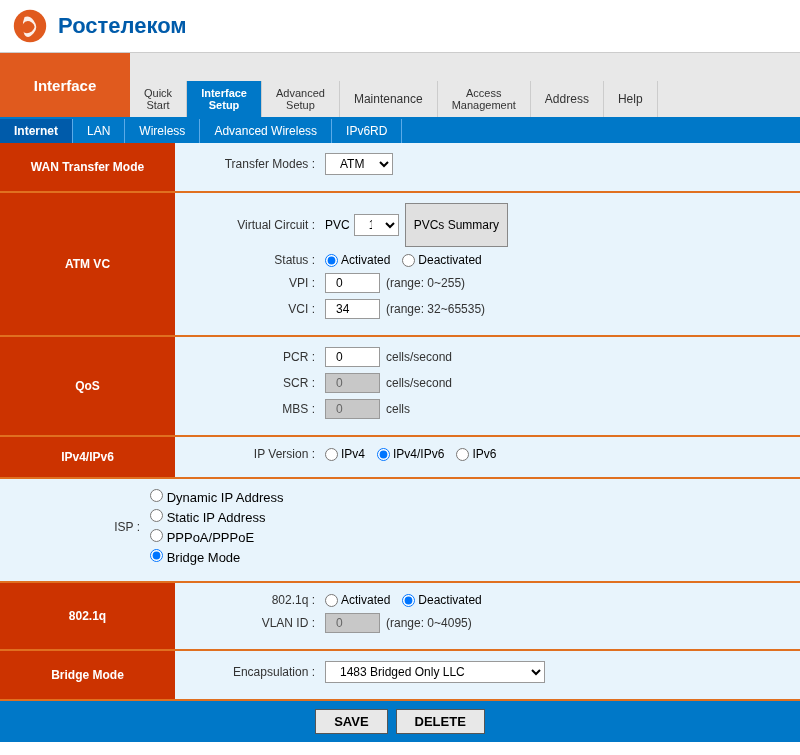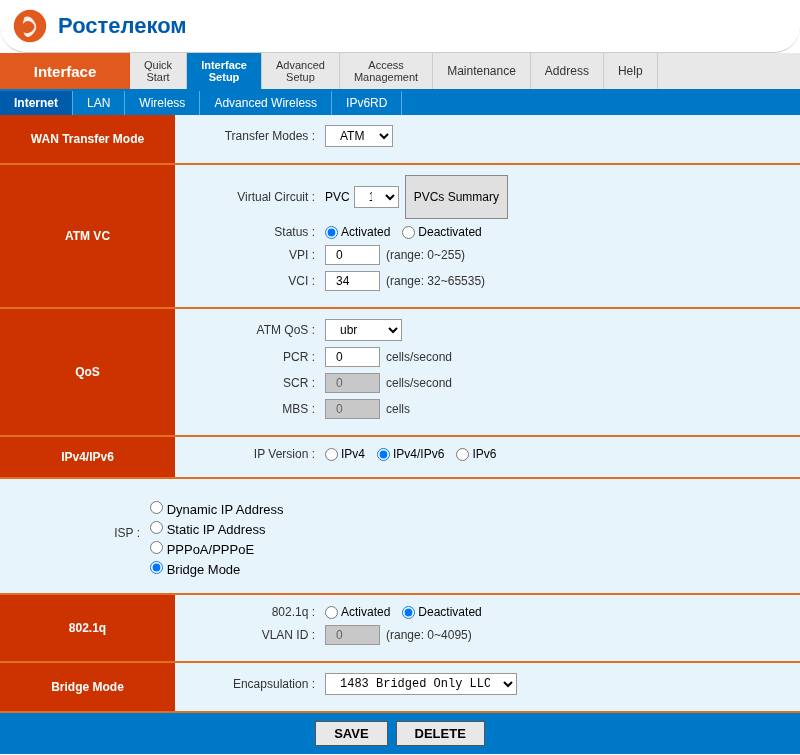--- a/index.html
+++ b/index.html
@@ -1,26 +1,26 @@
 <!DOCTYPE html>
 <html><head>
   <meta charset="utf-8">
   <style>
     * { box-sizing: border-box; margin: 0; padding: 0; }
     body { font-family: Arial, sans-serif; font-size: 13px; background: #fff; width: 800px; }
 
     
-    .header { background: #fff; padding: 8px 12px; border-bottom: 1px solid #ccc; display: flex; align-items: center; border-radius: 26px; }
+    .header { background: #fff; padding: 8px 12px; border-bottom: 1px solid #ccc; display: flex; align-items: center; }
     .logo-icon { width: 36px; height: 36px; margin-right: 10px; }
     .logo-text { font-size: 22px; font-weight: bold; color: #005baa; font-family: Arial, sans-serif; }
 
     
     .top-nav { background: #e8e8e8; display: flex; align-items: stretch; border-bottom: 2px solid #0078c8; }
     .top-nav .interface-label { background: #e05a1e; color: #fff; font-weight: bold; font-size: 15px; padding: 8px 20px; display: flex; align-items: center; min-width: 130px; justify-content: center; }
-    .top-nav .nav-items { display: flex; align-items: stretch; }
+    .top-nav .nav-items { display: flex; align-items: stretch; margin-top: 28px; }
     .top-nav .nav-item { padding: 6px 14px; font-size: 12px; color: #333; cursor: pointer; display: flex; align-items: center; justify-content: center; text-align: center; border-right: 1px solid #ccc; }
     .top-nav .nav-item.active { background: #0078c8; color: #fff; font-weight: bold; }
 
     
     .sub-nav { background: #0078c8; display: flex; padding: 0; }
     .sub-nav .sub-item { padding: 5px 14px; color: #fff; font-size: 12px; cursor: pointer; border-right: 1px solid #5aaae8; }
     .sub-nav .sub-item.active { background: #005baa; font-weight: bold; }
 
     
     .content { background: #e8f4fc; padding: 0; }
@@ -42,21 +42,21 @@
     .radio-group label { display: flex; align-items: center; gap: 3px; font-size: 12px; cursor: pointer; }
 
     .range-text { font-size: 12px; color: #333; margin-left: 6px; }
 
     
     .footer-bar { background: #0078c8; padding: 8px; display: flex; justify-content: center; gap: 8px; }
     .footer-bar button { padding: 4px 18px; font-size: 13px; font-weight: bold; cursor: pointer; border: 1px solid #555; background: #e8e8e8; }
 
     .pvcs-btn { padding: 14px 8px; font-size: 12px; cursor: pointer; background: #e0e0e0; border: 1px solid #888; margin-left: 6px; }
 
-    .encap-select { width: 192px; font-family: Liberation Mono, monospace; }
+    .encap-select { width: 220px; }
   </style>
 </head>
 <body>
 
 <div class="header">
   <svg class="logo-icon" viewBox="0 0 40 40">
     <circle cx="20" cy="20" r="18" fill="#e05a1e"></circle>
     <path d="M14 10 Q10 20 14 30 Q18 35 24 28 Q30 22 24 14 Q20 8 14 10Z" fill="#fff" opacity="0.9"></path>
     <path d="M12 18 Q16 12 22 16 Q28 20 22 26 Q16 30 12 26 Q9 22 12 18Z" fill="#e05a1e"></path>
   </svg>
@@ -65,23 +65,23 @@
 
 <div class="top-nav">
   <div class="interface-label">Interface</div>
   <div class="nav-items">
     <div class="nav-item" style="white-space:pre-line; font-size:11px;">Quick
 Start</div>
     <div class="nav-item active" style="white-space:pre-line; font-size:11px;">Interface
 Setup</div>
     <div class="nav-item" style="white-space:pre-line; font-size:11px;">Advanced
 Setup</div>
+    <div class="nav-item">Maintenance</div>
     <div class="nav-item" style="white-space:pre-line; font-size:11px;">Access
 Management</div>
-    <div class="nav-item">Maintenance</div>
     <div class="nav-item">Address</div>
     <div class="nav-item">Help</div>
   </div>
 </div>
 
 <div class="sub-nav">
   <div class="sub-item active">Internet</div>
   <div class="sub-item">LAN</div>
   <div class="sub-item">Wireless</div>
   <div class="sub-item">Advanced Wireless</div>
@@ -138,26 +138,20 @@
         <input type="text" class="small" value="34" style="">
         <span class="range-text">(range: 32~65535)</span>
       </div>
     </div>
   </div>
 
   <div class="section-row">
     <div class="section-label">QoS</div>
     <div class="section-content">
       <div class="form-row">
-        <span class="form-label">ATM QoS :</span>
-        <select>
-          <option>ubr</option><option>cbr</option><option>vbr-nrt</option><option>vbr-rt</option>
-        </select>
-      </div>
-      <div class="form-row">
         <span class="form-label">PCR :</span>
         <input type="text" class="small" value="0" style="">
         <span class="range-text">cells/second</span>
       </div>
       <div class="form-row">
         <span class="form-label">SCR :</span>
         <input type="text" class="small disabled-input" value="0" style="">
         <span class="range-text">cells/second</span>
       </div>
       <div class="form-row">
@@ -188,21 +182,21 @@
           </label>
         </div>
       </div>
     </div>
   </div>
 
   <div class="section-row">
     <div class="section-content">
       <div class="form-row">
         <span class="form-label">ISP :</span>
-        <div style="display:flex; flex-direction:column; gap:4px;margin-top:12px;">
+        <div style="display:flex; flex-direction:column; gap:4px;">
           <label>
             <input type="radio" name="isp" value="Dynamic IP Address" style="">
             <span>Dynamic IP Address</span>
           </label>
           <label>
             <input type="radio" name="isp" value="Static IP Address" style="">
             <span>Static IP Address</span>
           </label>
           <label>
             <input type="radio" name="isp" value="PPPoA/PPPoE" style="">

